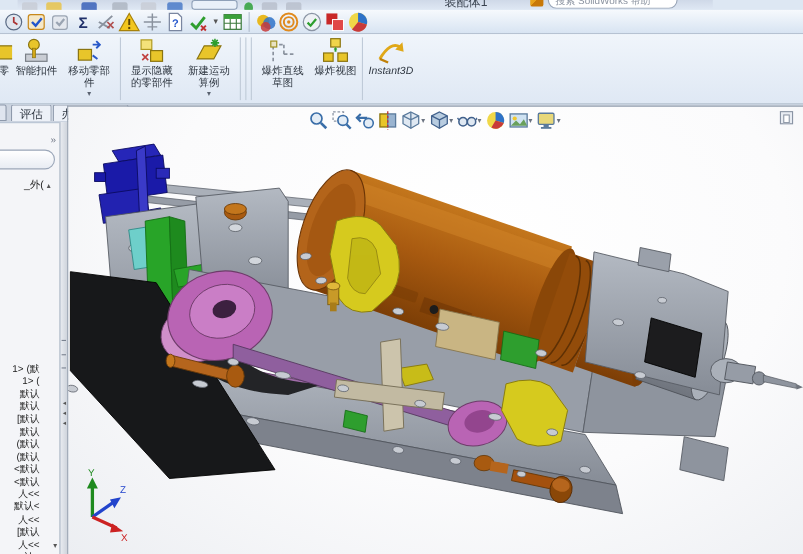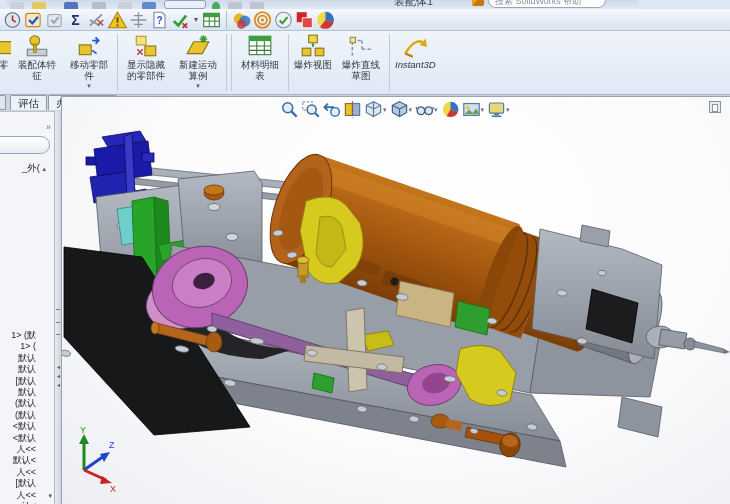--- a/index.html
+++ b/index.html
@@ -1,21 +1,21 @@
 <!DOCTYPE html>
 <html><head>
 <meta charset="utf-8">
 <style>
   * { margin:0; padding:0; box-sizing:border-box; }
   html,body { width:730px; height:504px; overflow:hidden;
     font-family:"Liberation Sans","DejaVu Sans",sans-serif; }
   body { position:relative; background:#dde7f3; }
 
   
-  .toprow { position:absolute; left:6px; top:0; width:632px; height:9px;
+  .toprow { position:absolute; left:16px; top:0; width:632px; height:9px;
     background:linear-gradient(#cfd9e8,#dfe8f4); overflow:hidden; }
   .toprow .sliver { position:absolute; top:2px; width:14px; height:10px; border-radius:2px; opacity:.85; }
   .toprow .pressed { position:absolute; top:0; width:42px; height:9px; border:1px solid #8fa0b8;
     border-radius:3px; background:#e9f0f9; }
   .title-clip { position:absolute; left:388px; top:-6px; width:120px; height:14px; overflow:hidden;
     font-size:11px; color:#3a4350; }
   .search-clip { position:absolute; right:8px; top:-8px; width:160px; height:16px; overflow:hidden; }
   .search-box { position:absolute; left:18px; top:0; width:118px; height:16px; border:1px solid #9aa6b8;
     border-radius:8px; background:#fff; font-size:9px; color:#8b93a0; padding:2px 4px 0 6px; white-space:nowrap; }
   .search-flag { position:absolute; left:2px; top:2px; width:12px; height:12px;
@@ -212,21 +212,21 @@
           <path d="M2 4l6 3-6 3z" fill="#2e9e2e"></path>
         </svg></span>
       <span class="rlabel">零</span>
     </div>
     <div class="rb">
       <span class="ric"><svg width="100%" height="100%" viewBox="0 0 24 24">
           <rect x="3" y="15" width="18" height="6" fill="#c9cdd4" stroke="#7a8088"></rect>
           <circle cx="10" cy="7" r="4.5" fill="#e8c52a" stroke="#8a7410"></circle>
           <rect x="8.8" y="10" width="2.6" height="8" fill="#d4a818" stroke="#8a7410" stroke-width="0.6"></rect>
         </svg></span>
-      <span class="rlabel">装配体特征</span>
+      <span class="rlabel">智能扣件</span>
     </div>
     <div class="rb">
       <span class="ric"><svg width="100%" height="100%" viewBox="0 0 24 24">
           <rect x="3" y="11" width="11" height="9" fill="#e8c52a" stroke="#8a7410"></rect>
           <path d="M15 7h6 M18 4l3 3-3 3" stroke="#2858c8" stroke-width="1.6" fill="none"></path>
           <path d="M15 16l4 3" stroke="#2858c8" stroke-width="1.6"></path>
         </svg></span>
       <span class="rlabel">移动零部件</span>
       <span class="rdd">▾</span>
     </div>
@@ -242,45 +242,37 @@
     <div class="rb">
       <span class="ric"><svg width="100%" height="100%" viewBox="0 0 24 24">
           <polygon points="2,19 8,8 22,8 16,19" fill="#e8c52a" stroke="#8a7410"></polygon>
           <path d="M17 2v7 M13.5 5.5h7 M14.7 3l4.6 5 M19.3 3l-4.6 5" stroke="#2e9e2e" stroke-width="1.3"></path>
         </svg></span>
       <span class="rlabel">新建运动算例</span>
       <span class="rdd">▾</span>
     </div>
     <div class="rb-sep"></div>
     <div class="rb-sep"></div>
+    <div class="rb-sep"></div>
     <div class="rb">
       <span class="ric"><svg width="100%" height="100%" viewBox="0 0 24 24">
-          <rect x="2" y="3" width="20" height="17" fill="#fff" stroke="#3c7a3c"></rect>
-          <rect x="2" y="3" width="20" height="4.5" fill="#3aa03a"></rect>
-          <path d="M2 12h20 M2 16h20 M9 7.5v12.5 M16 7.5v12.5" stroke="#3c7a3c"></path>
-        </svg></span>
-      <span class="rlabel">材料明细表</span>
-    </div>
-    <div class="rb-sep"></div>
+          <path d="M4 21V7 M4 7h9 M13 7v8 M13 15h8" stroke="#8a929e" stroke-width="1.4" fill="none" stroke-dasharray="3 2"></path>
+          <rect x="2" y="4" width="5" height="5" fill="#e8e2c2" stroke="#a09020"></rect>
+        </svg></span>
+      <span class="rlabel">爆炸直线草图</span>
+    </div>
     <div class="rb">
       <span class="ric"><svg width="100%" height="100%" viewBox="0 0 24 24">
           <rect x="2" y="14" width="8" height="7" fill="#e8c52a" stroke="#8a7410"></rect>
           <rect x="14" y="14" width="8" height="7" fill="#e8c52a" stroke="#8a7410"></rect>
           <rect x="8" y="2" width="8" height="7" fill="#f0d44a" stroke="#8a7410"></rect>
           <path d="M12 13v-3" stroke="#2e9e2e" stroke-width="1.6"></path>
           <path d="M10.5 11 12 9l1.5 2z" fill="#2e9e2e"></path>
         </svg></span>
       <span class="rlabel">爆炸视图</span>
-    </div>
-    <div class="rb">
-      <span class="ric"><svg width="100%" height="100%" viewBox="0 0 24 24">
-          <path d="M4 21V7 M4 7h9 M13 7v8 M13 15h8" stroke="#8a929e" stroke-width="1.4" fill="none" stroke-dasharray="3 2"></path>
-          <rect x="2" y="4" width="5" height="5" fill="#e8e2c2" stroke="#a09020"></rect>
-        </svg></span>
-      <span class="rlabel">爆炸直线草图</span>
     </div>
     <div class="rb-sep"></div>
     <div class="rb wide">
       <span class="ric"><svg width="100%" height="100%" viewBox="0 0 24 24">
           <path d="M3 19 Q12 4 20 9" stroke="#e0a818" stroke-width="2.4" fill="none"></path>
           <polygon points="22,5 23,13 16,11" fill="#e0a818"></polygon>
           <path d="M3 19l7 3" stroke="#c08008" stroke-width="2"></path>
         </svg></span>
       <span class="rlabel">Instant3D</span>
     </div>

